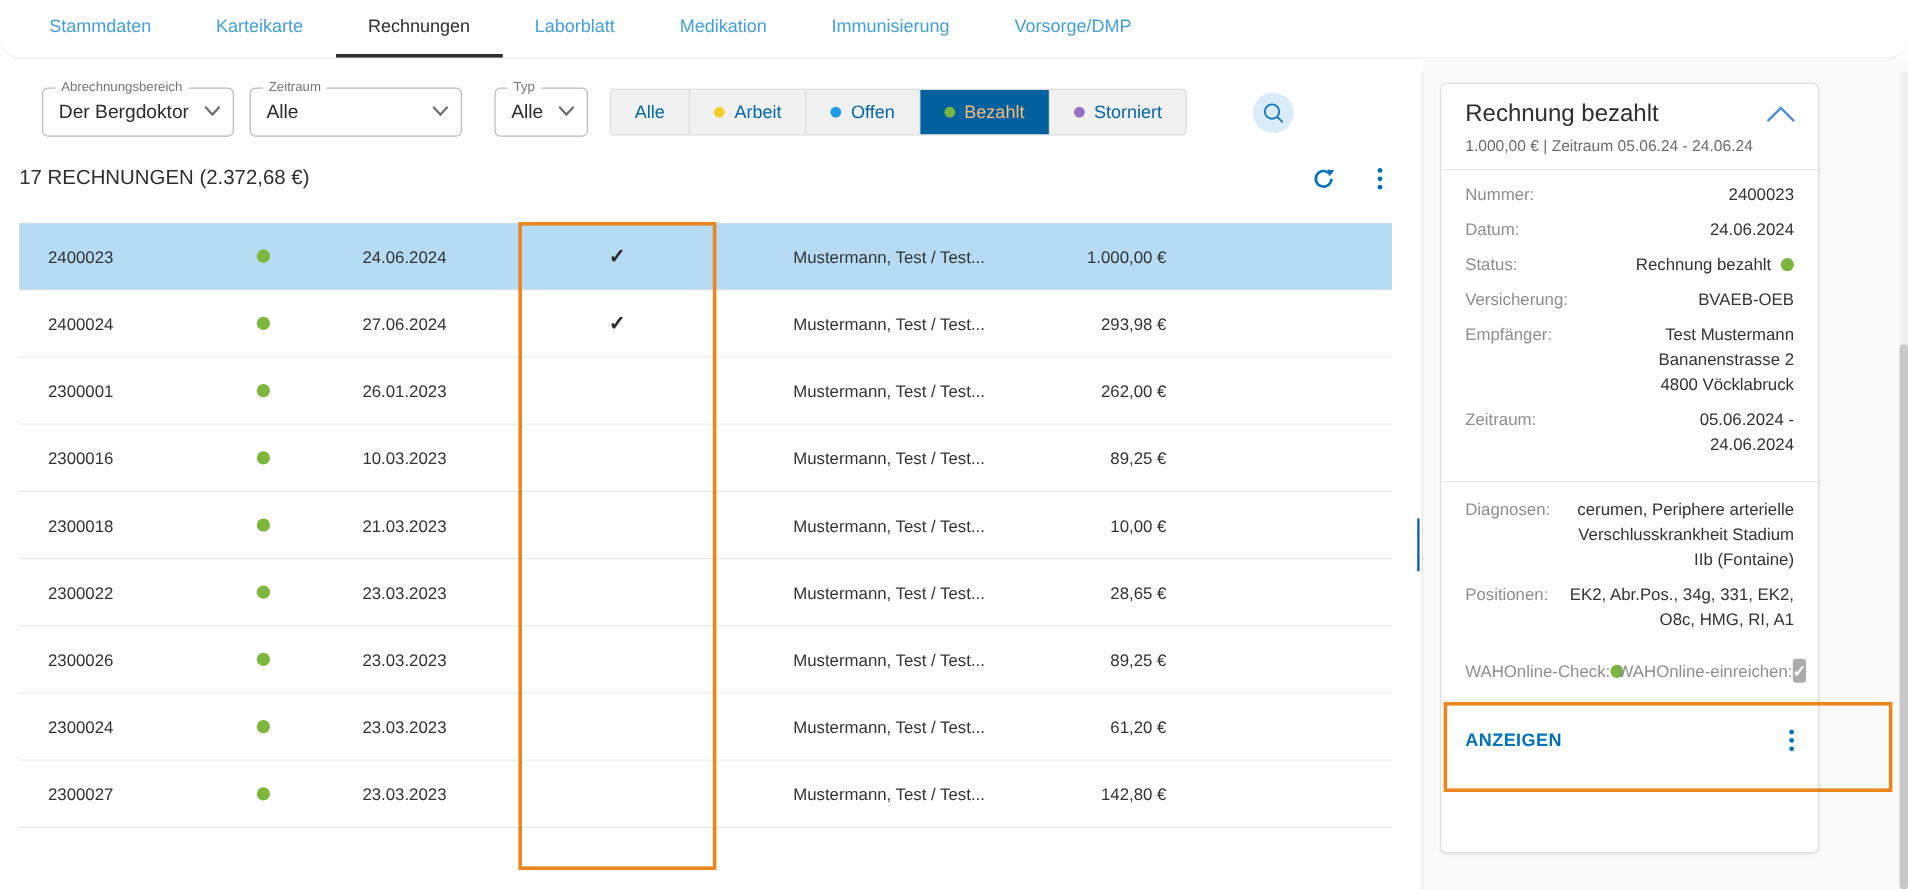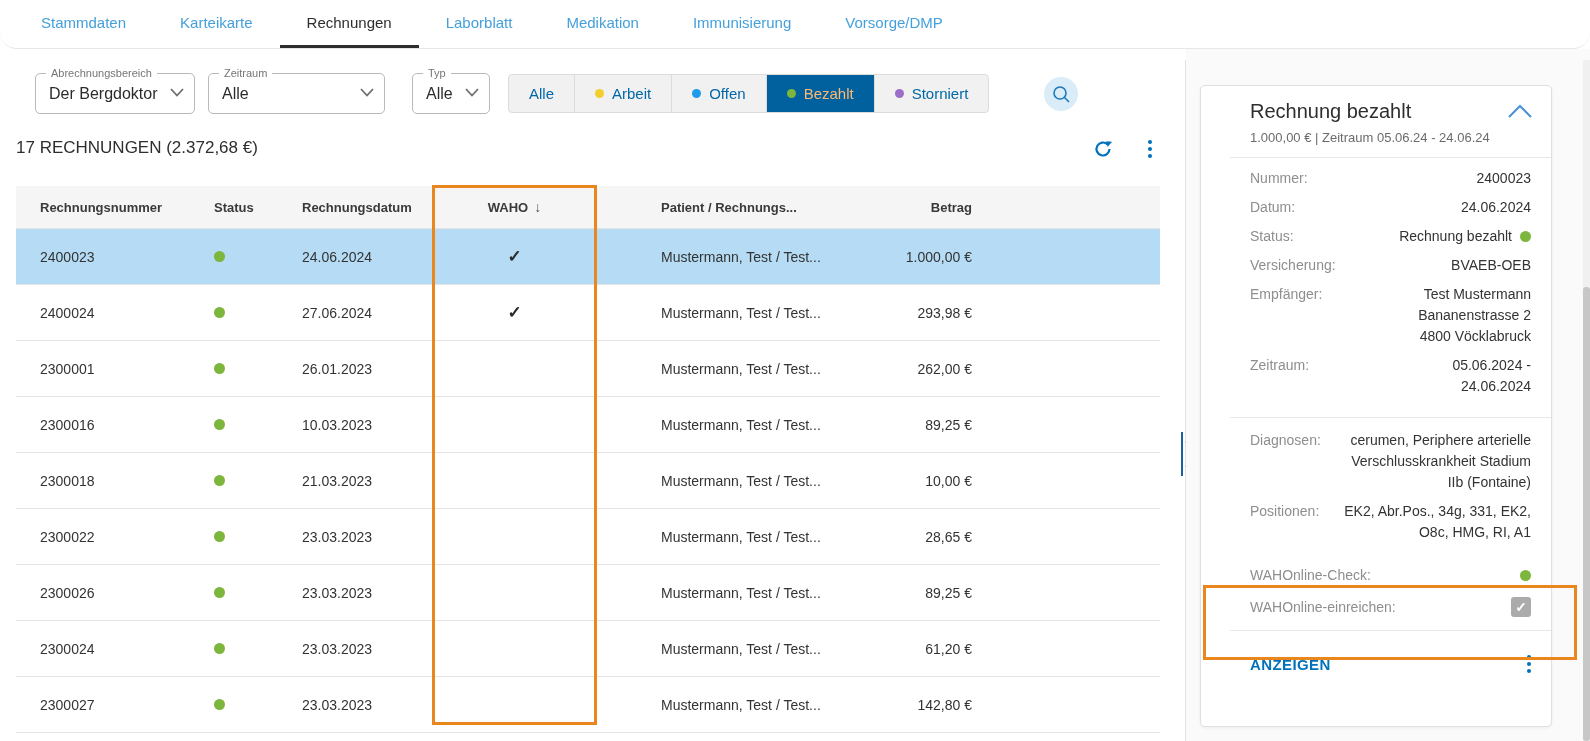--- a/index.html
+++ b/index.html
@@ -63,33 +63,33 @@
   
   .annot { position:absolute; border:3px solid var(--orange); pointer-events:none; }
 
   
   .vdivider { position:absolute; left:1185px; top:60px; width:1px; height:681px; background:#E2E2E2; }
   .expander { position:absolute; left:1181px; top:432px; width:24px; height:44px;
               border-left:2px solid #16629E; display:flex; align-items:center; cursor:pointer; background:transparent; }
 
   
   .right-bg { position:absolute; left:1186px; top:49px; width:404px; height:692px; background:#FAFAFA; }
-  .card { position:absolute; left:1200px; top:85px; width:352px; height:642px; background:#fff;
-          border:1px solid #E0E0E0; border-radius:5px; box-shadow:0 1px 3px rgba(0,0,0,.06);padding-left:29px; }
+  .card { position:absolute; left:1200px; top:69px; width:316px; height:642px; background:#fff;
+          border:1px solid #E0E0E0; border-radius:5px; box-shadow:0 1px 3px rgba(0,0,0,.06); }
   .card-header { position:relative; padding:14px 20px 12px 20px; }
   .card-title { font-size:20px; color:#2E2E2E; }
   .card-sub { font-size:13px; color:#6B6B6B; margin-top:7px; }
   .collapse-btn { position:absolute; right:18px; top:18px; cursor:pointer; }
   .hdiv { height:1px; background:#E8E8E8; }
   .sec { padding:10px 20px 20px 20px; display:flex; flex-direction:column; gap:8px; }
   .frow { display:flex; align-items:flex-start; font-size:14px; line-height:21px; }
   .flab { color:var(--label-gray); flex:0 0 auto; }
   .fval { margin-left:auto; text-align:right; color:#333; max-width:215px; }
   .sec2 { padding:12px 20px 12px 20px; display:flex; flex-direction:column; gap:8px; }
-  .sec3 { padding:10px 20px 12px 20px; display:flex; flex-direction:column; gap:10px; }
+  .sec3 { padding:10px 20px 12px 20px; display:flex; flex-direction:row; gap:10px; }
   .inline-dot { display:inline-block; vertical-align:middle; margin-left:8px; margin-top:-2px; }
   .checkbox { width:20px; height:20px; border-radius:3px; background:#ABABAB; margin-left:auto;
               display:flex; align-items:center; justify-content:center;
               color:#fff; font-size:14px; font-weight:700; cursor:pointer; }
   .card-footer { display:flex; align-items:center; padding:0 20px; height:66px; }
   .anzeigen { color:var(--accent-blue); font-size:15px; font-weight:700; letter-spacing:.4px; cursor:pointer; }
   .card-footer .kebab { margin-left:auto; cursor:pointer; }
 
   
   .scroll-track { position:absolute; left:1583px; top:60px; width:7px; height:681px; background:#F0F0F0; }
@@ -196,30 +196,20 @@
 </div>
 <div class="icon-btn" style="left:1141px; top:138px; width:18px; height:22px;">
   <span class="kebab">
       <i></i>
       <i></i>
       <i></i>
     </span>
 </div>
 
 <div class="table">
-  <div class="thead-row">
-    <span class="c-num">Rechnungsnummer</span>
-    <span class="c-status">Status</span>
-    <span class="c-datum">Rechnungsdatum</span>
-    <span class="c-waho">
-      <span>WAHO</span><span class="sort-arrow">↓</span>
-    </span>
-    <span class="c-patient">Patient / Rechnungs...</span>
-    <span class="c-betrag">Betrag</span>
-  </div>
   <div>
 
       <div class="trow selected">
         <span class="c-num">2400023</span>
         <span class="c-status"><span class="dot" style="background:#7CB63D; width:11px; height:11px;"></span></span>
         <span class="c-datum">24.06.2024</span>
         <span class="c-waho checkmark">✓</span>
         <span class="c-patient">Mustermann, Test / Test...</span>
         <span class="c-betrag">1.000,00 €</span>
       </div>

